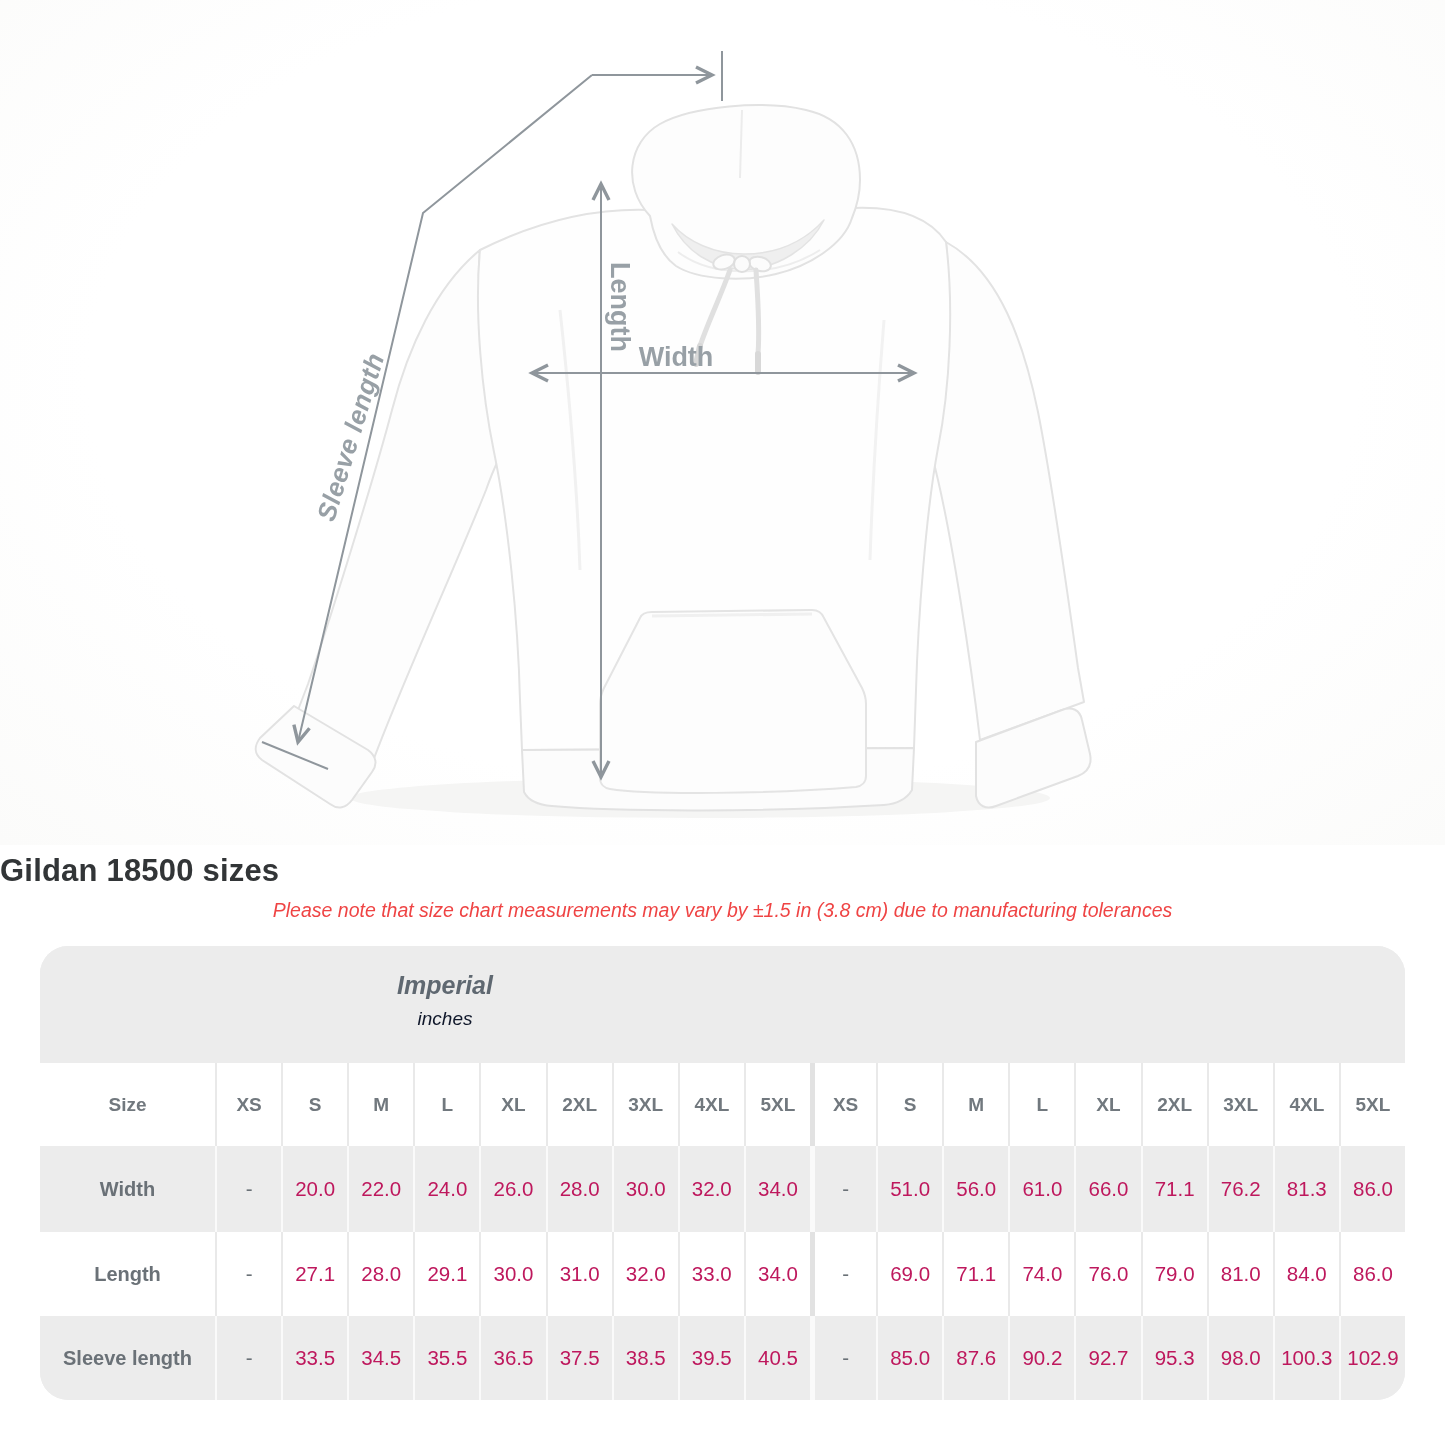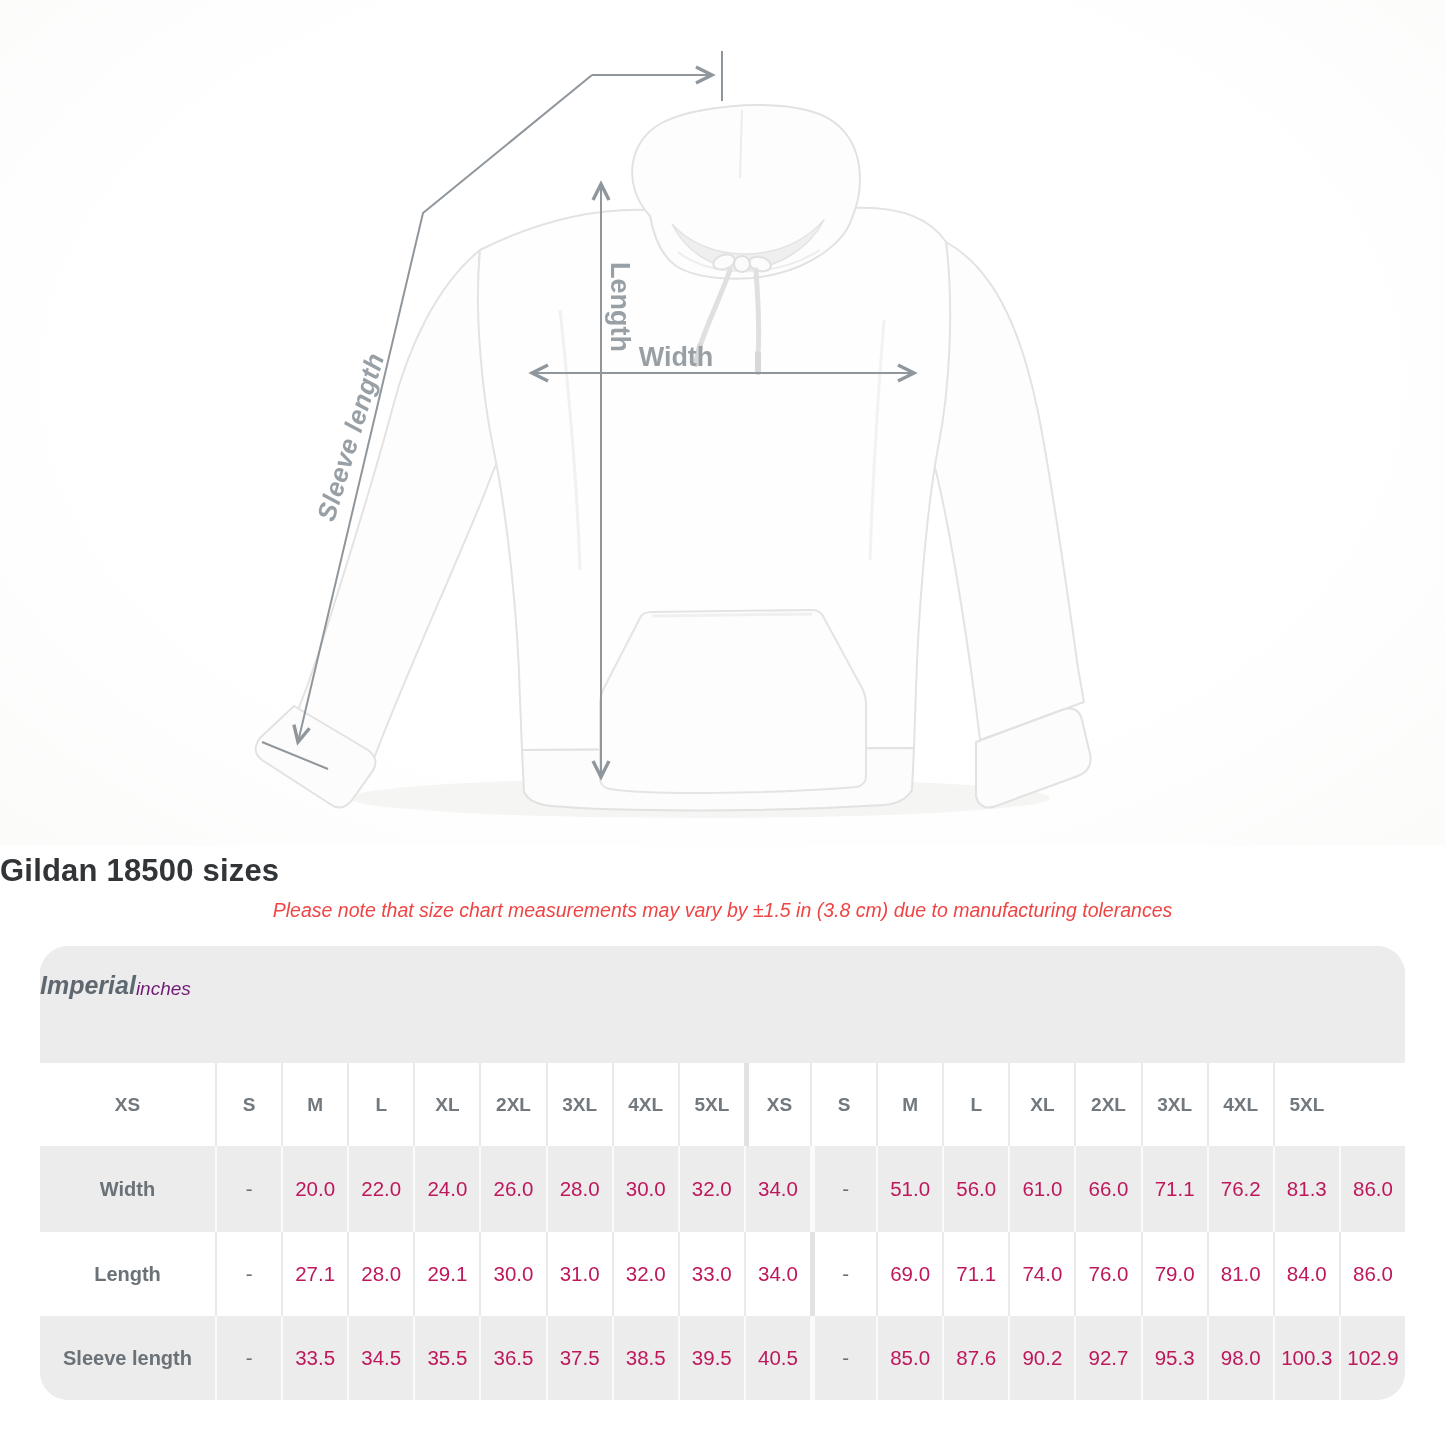--- a/index.html
+++ b/index.html
@@ -14,23 +14,23 @@
   .measure-label.sleeve-l{left:351px;top:437px;font-size:26px;font-style:italic;transform:translate(-50%,-50%) rotate(-73deg);letter-spacing:.5px;}
 
   
   .page-title{margin:8px 0 0 0;text-align:left;font-size:31px;font-weight:bold;color:#323537;letter-spacing:.2px;}
   .tolerance-note{margin:10px 0 0 0;text-align:center;font-style:italic;font-size:19.5px;color:#ef4444;}
 
   
   .size-table{position:absolute;left:40px;top:946px;width:1365px;height:454px;background:#ececec;border-radius:28px;overflow:hidden;}
   .t-row{display:grid;grid-template-columns:175px repeat(18,1fr);}
   .g-row{display:grid;grid-template-columns:810px 555px;height:117px;background:#ececec;}
-  .group{display:flex;flex-direction:row;align-items:flex-start;justify-content:flex-start;padding-top:24px;color:#5f6871;}
+  .group{display:flex;flex-direction:column;align-items:center;justify-content:flex-start;padding-top:24px;color:#5f6871;}
   .group .g-name{font-size:25px;font-weight:bold;font-style:italic;line-height:1.2;}
-  .group .g-unit{font-size:19px;font-style:italic;margin-top:8px;color:#701a75;}
+  .group .g-unit{font-size:19px;font-style:italic;margin-top:8px;color:#0f172a;}
   .cell{display:flex;align-items:center;justify-content:center;box-sizing:border-box;}
   .h-row{height:83px;background:#ffffff;}
   .d-row{height:86px;}
   .d-row.r2{height:84px;}
   .d-row.r3{height:84px;}
   .row-gray{background:#ececec;}
   .row-white{background:#ffffff;}
   .cell.hc{font-size:19px;font-weight:bold;color:#71787e;}
   .cell.rl{font-size:20px;font-weight:bold;color:#6a7177;}
   .cell.v{font-size:20.5px;color:#be185d;}
@@ -119,20 +119,21 @@
 <div class="size-table">
 
   <div class="g-row">
     <div class="group">
       <div class="g-name">Imperial</div>
       <div class="g-unit">inches</div>
     </div>
   </div>
 
   <div class="t-row h-row">
+    <div class="cell hc">Size</div>
     <div class="cell hc">XS</div>
     <div class="cell hc">S</div>
     <div class="cell hc">M</div>
     <div class="cell hc">L</div>
     <div class="cell hc">XL</div>
     <div class="cell hc">2XL</div>
     <div class="cell hc">3XL</div>
     <div class="cell hc">4XL</div>
     <div class="cell hc">5XL</div>
     <div class="cell hc mstart">XS</div>

